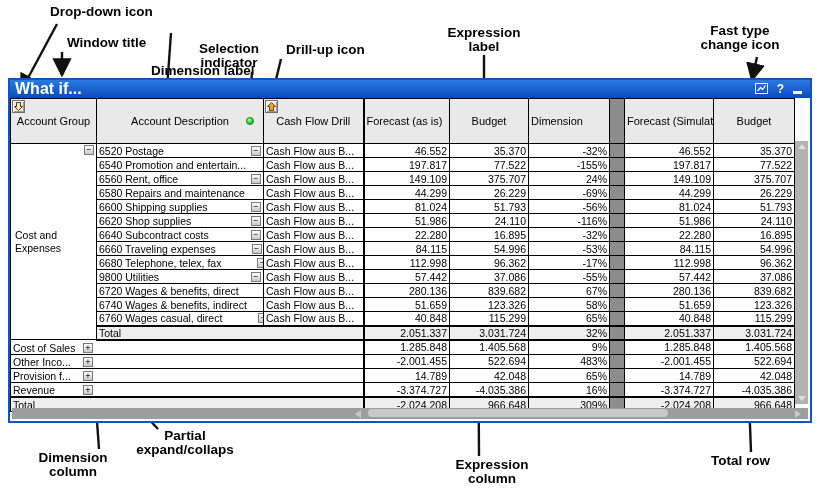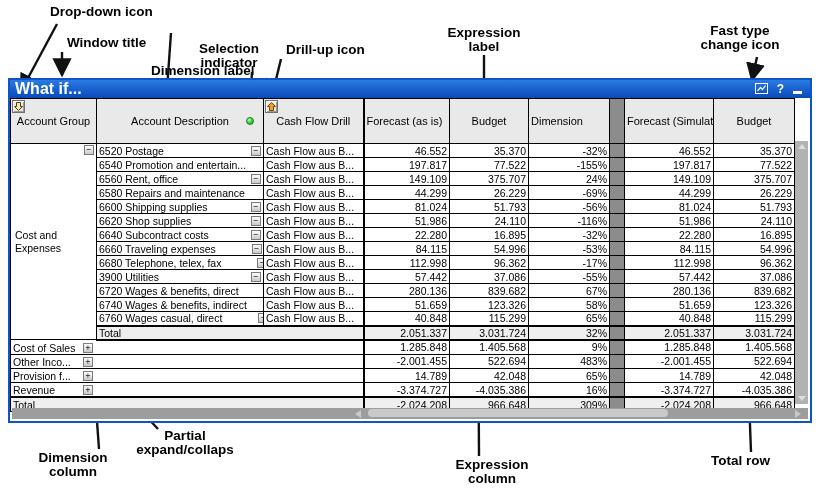--- a/index.html
+++ b/index.html
@@ -314,21 +314,21 @@
           <td class="num f1">112.998</td>
           <td class="num">96.362</td>
           <td class="num">-17%</td>
           <td class="sep"></td>
           <td class="num">112.998</td>
           <td class="num">96.362</td>
         </tr>
         <tr>
           <td class="desc">
             <div class="dwrap">
-              <span class="dtext">3900 Utilities</span>
+              <span class="dtext">9800 Utilities</span>
               <span class="toggle">−</span>
             </div>
           </td>
           <td class="cash">Cash Flow aus B...</td>
           <td class="num f1">57.442</td>
           <td class="num">37.086</td>
           <td class="num">-55%</td>
           <td class="sep"></td>
           <td class="num">57.442</td>
           <td class="num">37.086</td>

